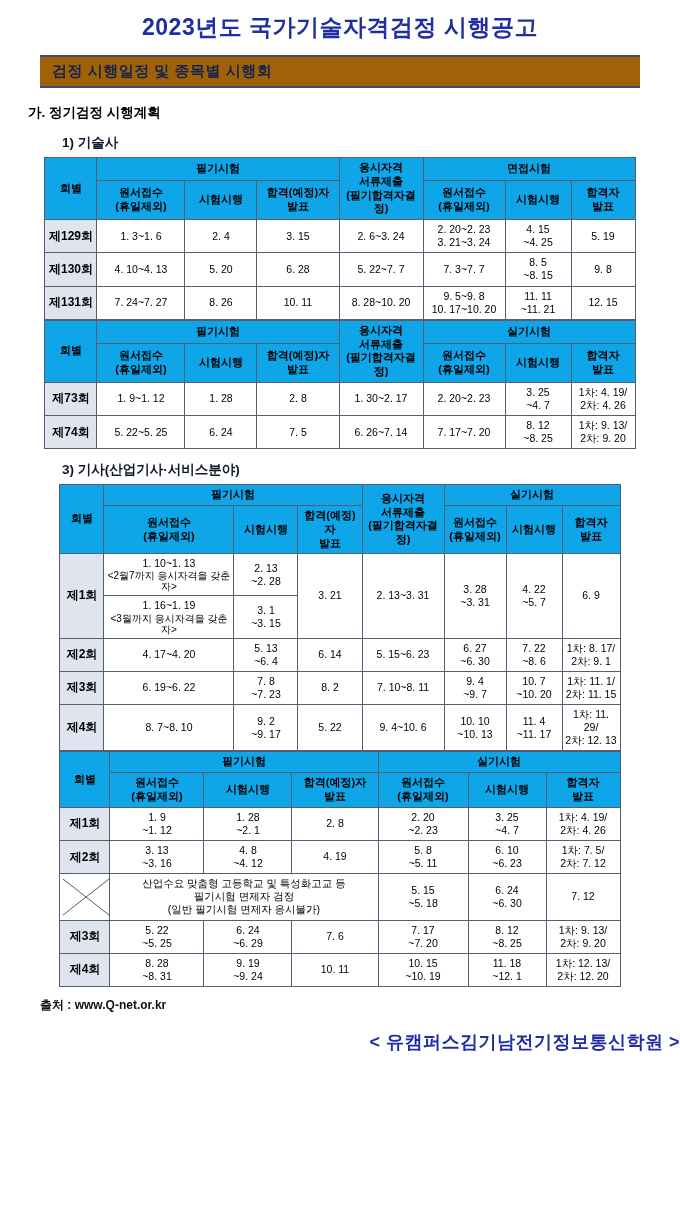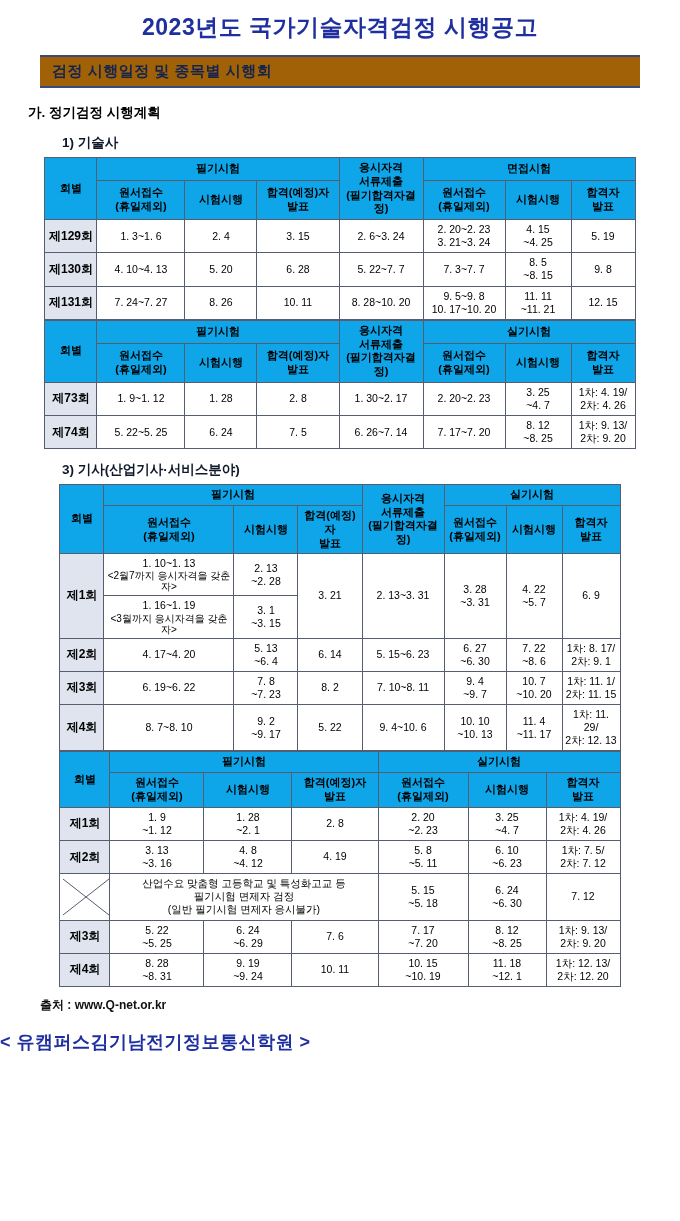--- a/index.html
+++ b/index.html
@@ -97,21 +97,21 @@
   .xcell svg {
     display: block;
   }
   .source {
     margin: 10px 0 16px 40px;
     font-size: 12px;
     font-weight: bold;
     color: #111;
   }
   .footer {
-    text-align: left;
+    text-align: right;
     font-size: 18px;
     font-weight: bold;
     color: #1f2fa0;
     margin-top: 10px;
     letter-spacing: 0.5px;
   }
   
   .t1 { width: 542px; }
   .t2 { width: 542px; }
   .t3 { width: 560px; }

